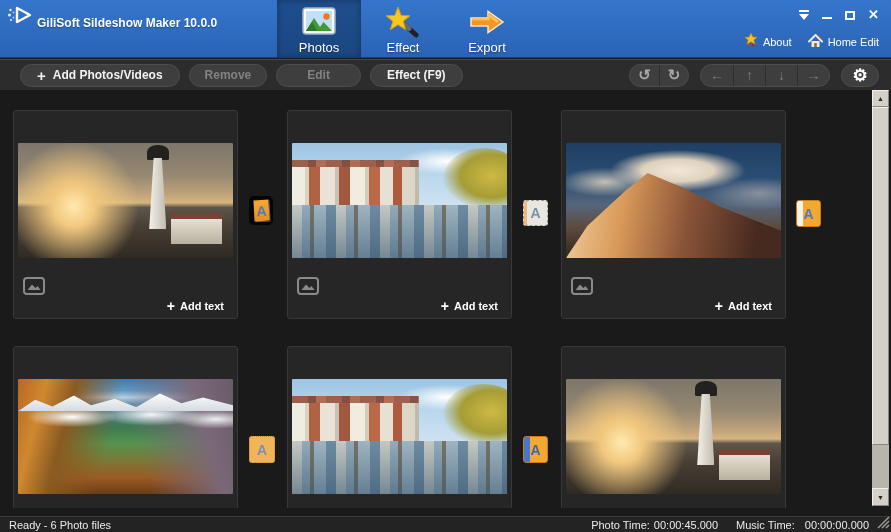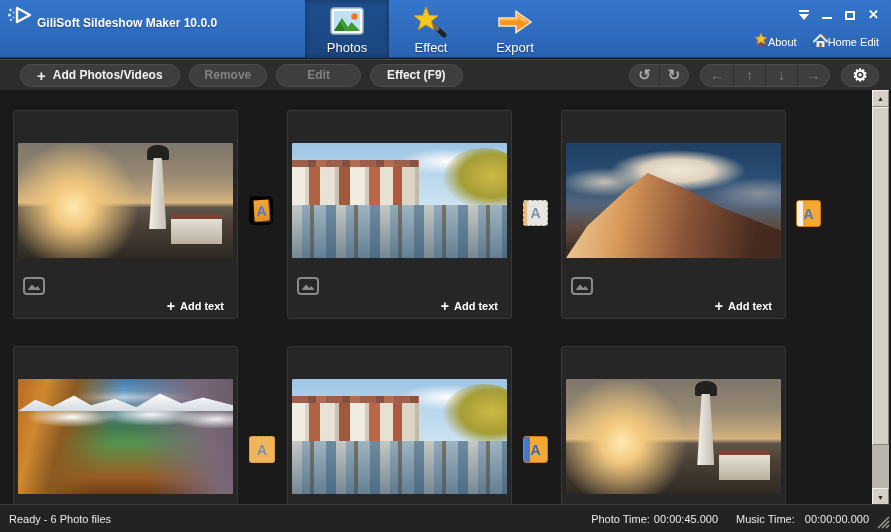--- a/index.html
+++ b/index.html
@@ -23,32 +23,32 @@
   }
   .win-controls { position:absolute; right:12px; top:9px; display:flex; align-items:center; gap:13px; }
   .win-btn { color:#fff; cursor:default; display:flex; align-items:center; justify-content:center; height:12px; }
   .menu-tri { width:0; height:0; border-left:5px solid transparent; border-right:5px solid transparent; border-top:6px solid #fff; margin-top:3px; }
   .menu-bar-top { position:absolute; width:10px; height:2px; background:#fff; margin-top:-9px; }
   .min-bar { width:10px; height:2px; background:#fff; margin-top:6px; }
   .max-box { width:10px; height:9px; border:2px solid #fff; }
   .close-x { font-size:13px; font-weight:bold; line-height:12px; }
 
   
-  .tabs { position:absolute; left:277px; top:0; height:58px; display:flex;margin-left:28px; }
+  .tabs { position:absolute; left:277px; top:0; height:58px; display:flex; }
   .tab {
     width:84px; height:58px; display:flex; flex-direction:column; align-items:center;
     padding-top:4px; cursor:pointer;
   }
   .tab.active { background:linear-gradient(#1e4e8d,#1b4781); box-shadow:inset 0 0 6px rgba(0,0,0,.35); }
   .tab-icon { height:36px; display:flex; align-items:center; justify-content:center; }
   .tab-label { font-size:13px; color:#fff; text-shadow:0 1px 2px rgba(0,0,0,.45); }
 
   
   .header-links { position:absolute; right:12px; top:33px; display:flex; align-items:center; gap:16px; }
-  .hlink { display:flex; align-items:center; color:#fff; font-size:11px; cursor:pointer; }
+  .hlink { display:flex; align-items:center; gap:5px; color:#fff; font-size:11px; cursor:pointer; }
 
   
   .toolbar {
     position:absolute; top:59px; left:0; right:0; height:31px;
     background:#2c2c2c; border-top:1px solid #484848;
     display:flex; align-items:center; padding:0 12px 0 20px;
   }
   .tb-left { display:flex; align-items:center; gap:9px; }
   .pill, .pill-group {
     height:23px; border-radius:12px; background:#3e3e3e; border:1px solid #4d4d4d;
@@ -169,21 +169,21 @@
   .sb-btn { position:absolute; left:0; right:0; height:17px; background:#d4d0c8;
     border:1px solid; border-color:#f2f0ec #8a8680 #8a8680 #f2f0ec;
     display:flex; align-items:center; justify-content:center; font-size:7px; color:#2a2a2a; cursor:pointer; }
   .sb-up { top:0; }
   .sb-down { bottom:0; height:18px; }
   .sb-thumb { position:absolute; left:0; right:0; top:17px; height:338px; background:#d4d0c8;
     border:1px solid; border-color:#f2f0ec #8a8680 #8a8680 #f2f0ec; cursor:pointer; }
 
   
   .statusbar {
-    position:absolute; bottom:0; left:0; right:0; height:28px; background:#232323;
+    position:absolute; bottom:0; left:0; right:0; height:16px; background:#232323;
     border-top:1px solid #3a3a3a; display:flex; align-items:center;
     padding:0 14px 0 9px; color:#eaeaea; font-size:11px;justify-content:space-between;
   }
   .sb-right { margin-left:auto; display:flex; align-items:center; gap:4px; padding-right:8px; }
   .music-group { margin-left:14px; }
   .music-val { margin-left:6px; }
   .grip { position:absolute; right:1px; bottom:1px; }
 </style>
 </head>
 <body>

